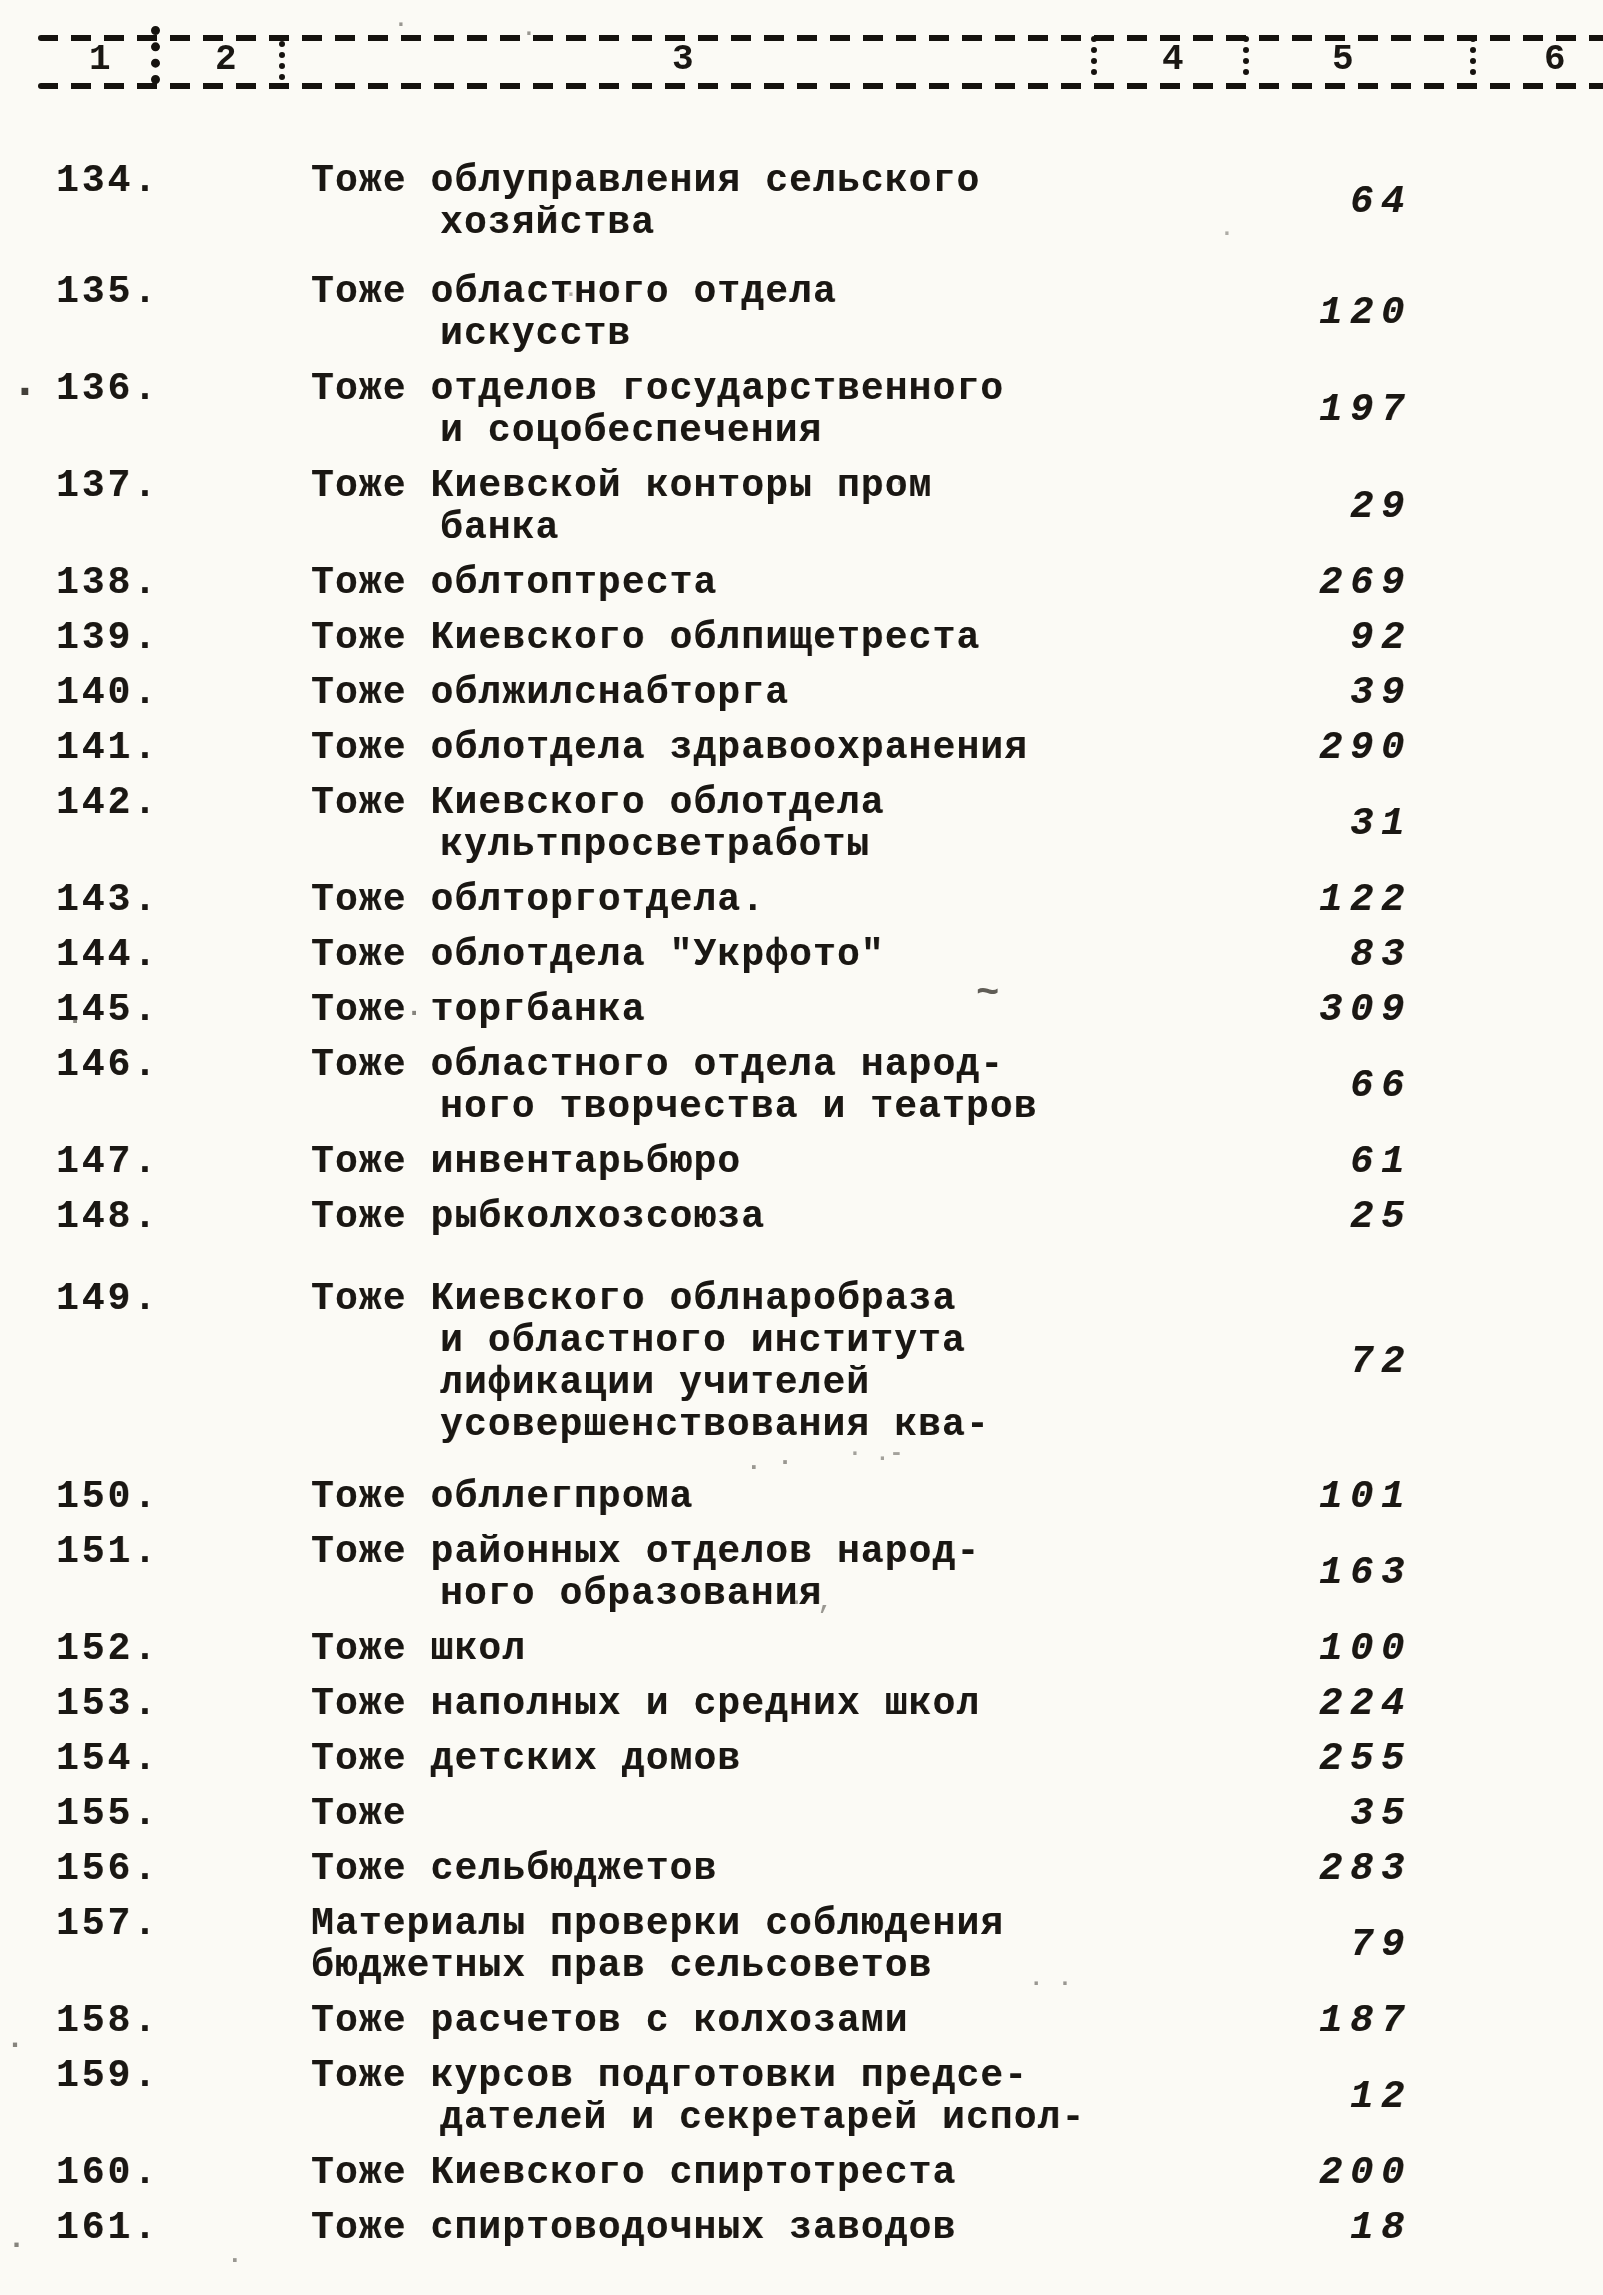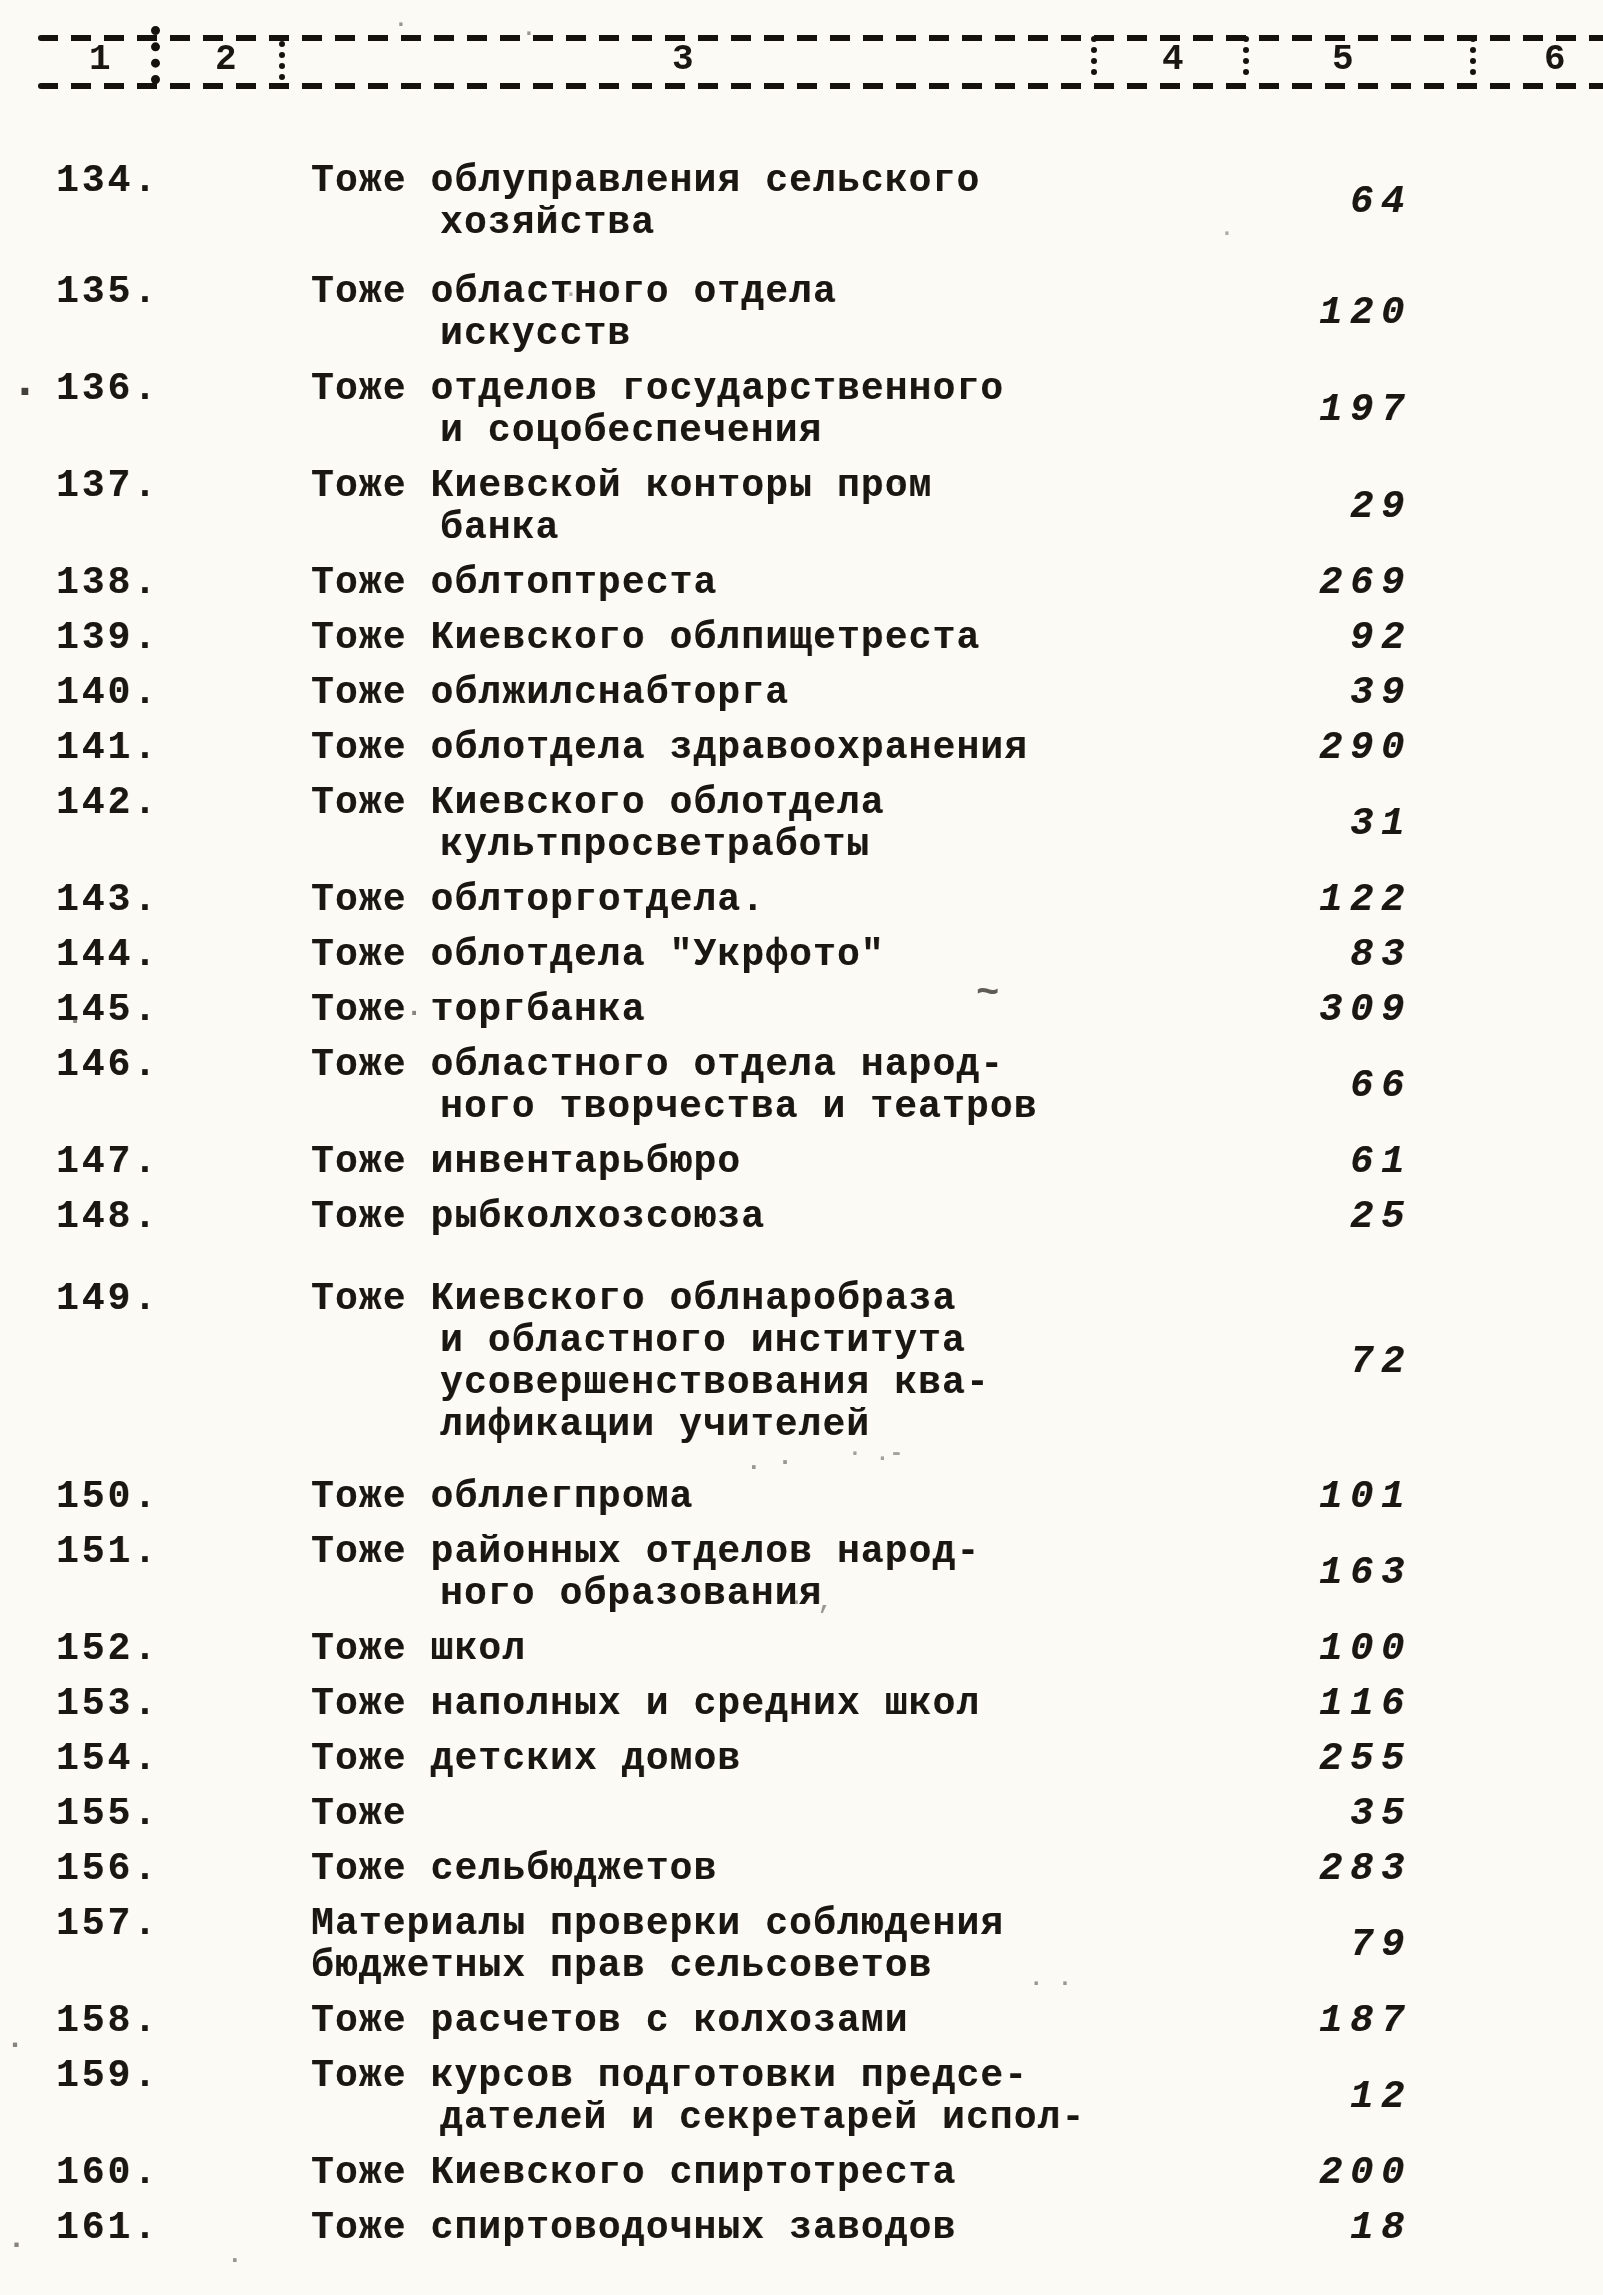--- a/index.html
+++ b/index.html
@@ -188,22 +188,22 @@
         <div class="desc">
           <div class="line">Тоже рыбколхозсоюза</div>
         </div>
         <div class="val">25</div>
       </div>
       <div class="row">
         <div class="num">149.</div>
         <div class="desc">
           <div class="line">Тоже Киевского облнаробраза</div>
           <div class="line cont">и областного института</div>
+          <div class="line cont">лификации учителей</div>
           <div class="line cont">усовершенствования ква-</div>
-          <div class="line cont">лификации учителей</div>
         </div>
         <div class="val">72</div>
       </div>
       <div class="row">
         <div class="num">150.</div>
         <div class="desc">
           <div class="line">Тоже обллегпрома</div>
         </div>
         <div class="val">101</div>
       </div>
@@ -220,21 +220,21 @@
         <div class="desc">
           <div class="line">Тоже школ</div>
         </div>
         <div class="val">100</div>
       </div>
       <div class="row">
         <div class="num">153.</div>
         <div class="desc">
           <div class="line">Тоже наполных и средних школ</div>
         </div>
-        <div class="val">116</div>
+        <div class="val">224</div>
       </div>
       <div class="row">
         <div class="num">154.</div>
         <div class="desc">
           <div class="line">Тоже детских домов</div>
         </div>
         <div class="val">255</div>
       </div>
       <div class="row">
         <div class="num">155.</div>

